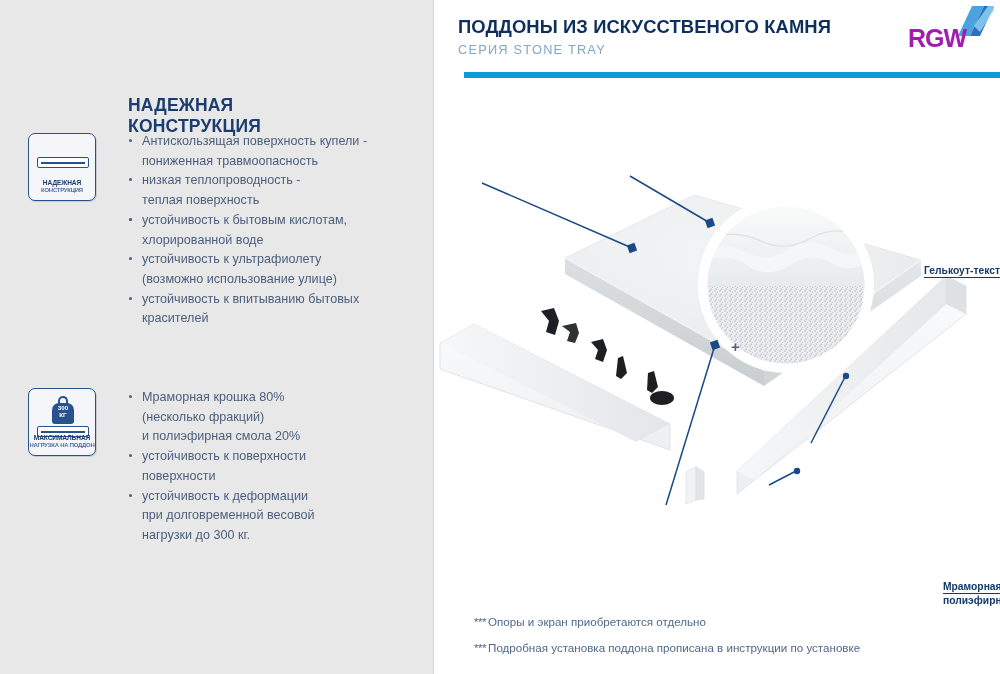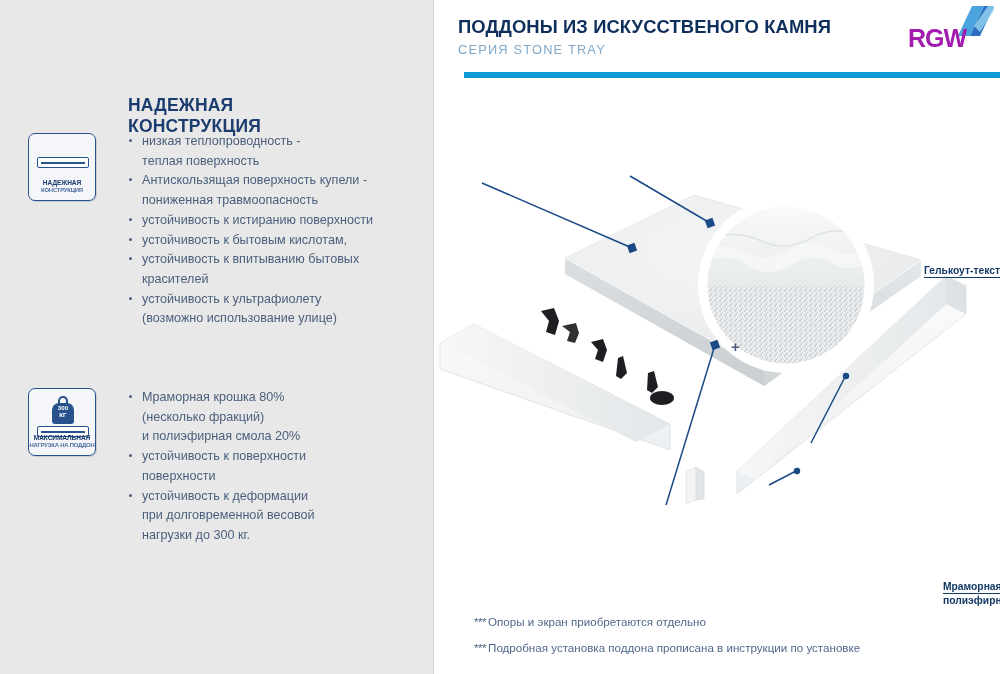--- a/index.html
+++ b/index.html
@@ -181,45 +181,45 @@
     <div class="tray-glyph"></div>
     <div class="badge-cap">
       <span class="l1">МАКСИМАЛЬНАЯ</span>
       <span class="l2">НАГРУЗКА НА ПОДДОН</span>
     </div>
   </div>
 
   <div class="bullet-list" id="list-1">
     <div class="bullet-item">
       <span class="dot"></span>
+      <span>Антискользящая поверхность купели -</span>
+      <span class="ln2">пониженная травмоопасность</span>
+    </div>
+    <div class="bullet-item">
+      <span class="dot"></span>
       <span>низкая теплопроводность -</span>
       <span class="ln2"> теплая поверхность</span>
     </div>
     <div class="bullet-item">
       <span class="dot"></span>
-      <span>Антискользящая поверхность купели -</span>
-      <span class="ln2">пониженная травмоопасность</span>
-    </div>
-    <div class="bullet-item">
-      <span class="dot"></span>
-      <span>устойчивость к истиранию поверхности</span>
     </div>
     <div class="bullet-item">
       <span class="dot"></span>
       <span>устойчивость к бытовым кислотам,</span>
+      <span class="ln2">хлорированной воде</span>
+    </div>
+    <div class="bullet-item">
+      <span class="dot"></span>
+      <span>устойчивость к ультрафиолету</span>
+      <span class="ln2">(возможно использование улице)</span>
     </div>
     <div class="bullet-item">
       <span class="dot"></span>
       <span>устойчивость к впитыванию бытовых</span>
       <span class="ln2">красителей</span>
-    </div>
-    <div class="bullet-item">
-      <span class="dot"></span>
-      <span>устойчивость к ультрафиолету</span>
-      <span class="ln2">(возможно использование улице)</span>
     </div>
   </div>
 
   <div class="bullet-list" id="list-2">
     <div class="bullet-item">
       <span class="dot"></span>
       <span>Мраморная крошка 80%</span>
       <span class="ln2">(несколько фракций)</span>
       <span class="ln2"> и полиэфирная смола 20%</span>
     </div>

